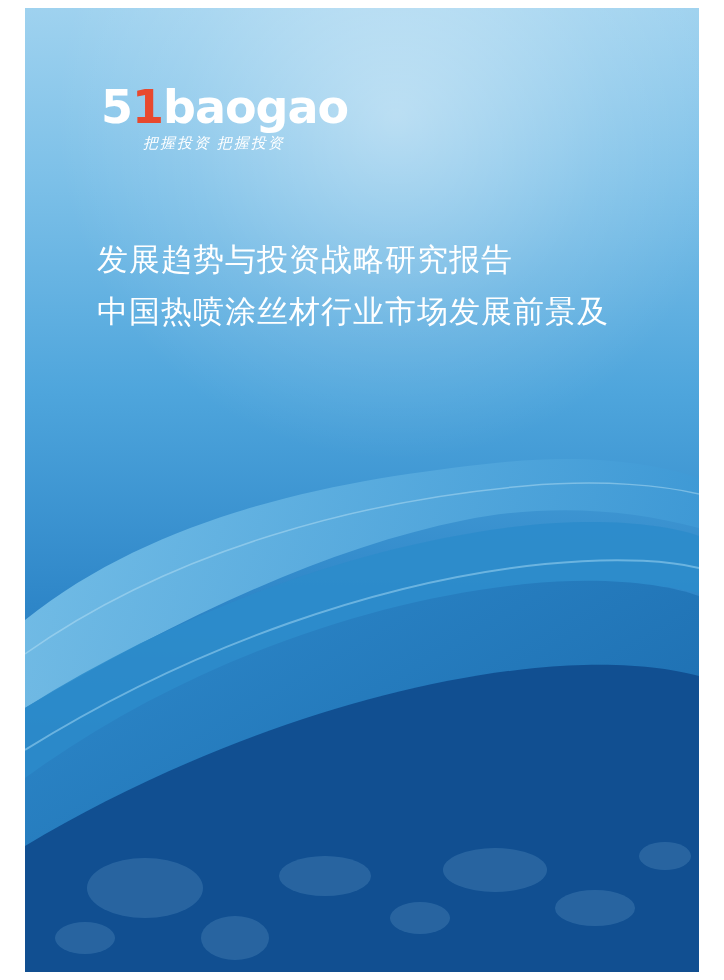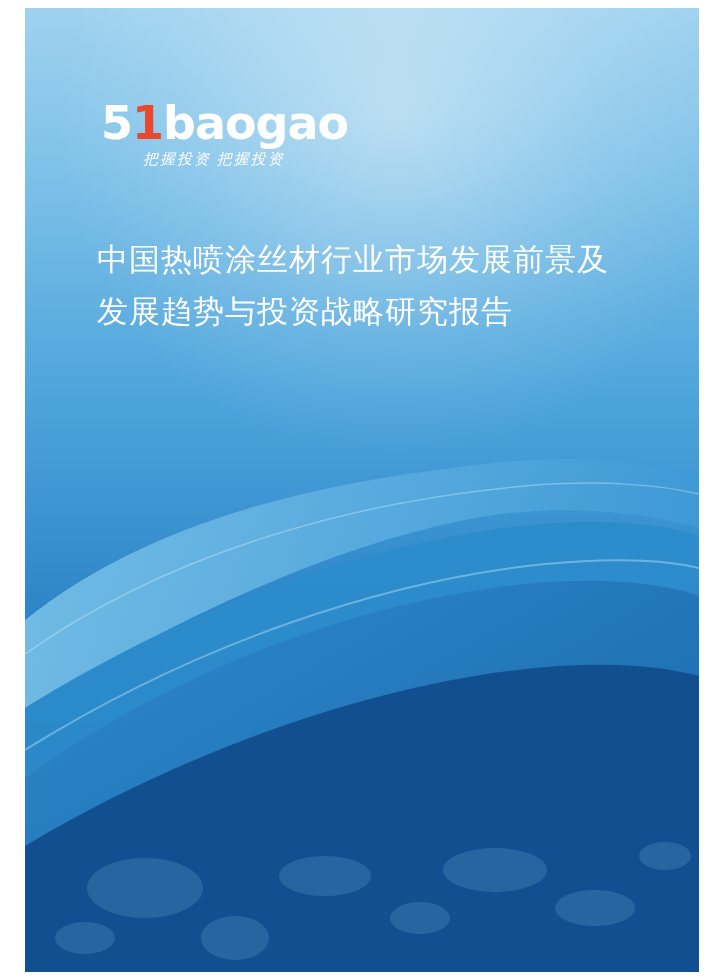--- a/index.html
+++ b/index.html
@@ -38,21 +38,21 @@
   .cover svg.wave-layer {
     position: absolute;
     left: 0;
     top: 0;
     width: 100%;
     height: 100%;
   }
   .logo {
     position: absolute;
     left: 76px;
-    top: 88px;
+    top: 72px;
     width: 300px;
     height: 80px;
   }
   .logo-text {
     position: absolute;
     left: 0;
     top: 0;
     font-size: 46px;
     font-weight: bold;
     letter-spacing: -1px;
@@ -141,18 +141,18 @@
       <path d="M0 742 C 170 636, 360 572, 520 556 C 600 548, 650 554, 674 560" fill="none" stroke="#9ed6f2" stroke-width="2" opacity="0.55"></path>
       <path d="M0 646 C 150 540, 340 492, 500 478 C 580 471, 640 478, 674 486" fill="none" stroke="#bfe4f7" stroke-width="1.5" opacity="0.45"></path>
     </svg>
 
     <div class="logo">
       <div class="logo-text"><span class="logo-5">5</span><span class="logo-1">1</span><span class="logo-name">baogao</span></div>
       <div class="logo-slogan">把握投资  把握投资</div>
     </div>
 
     <div class="title">
+      <div>发展趋势与投资战略研究报告</div>
       <div>中国热喷涂丝材行业市场发展前景及</div>
-      <div>发展趋势与投资战略研究报告</div>
     </div>
 
   </div>
 </div>
 
 </body></html>

